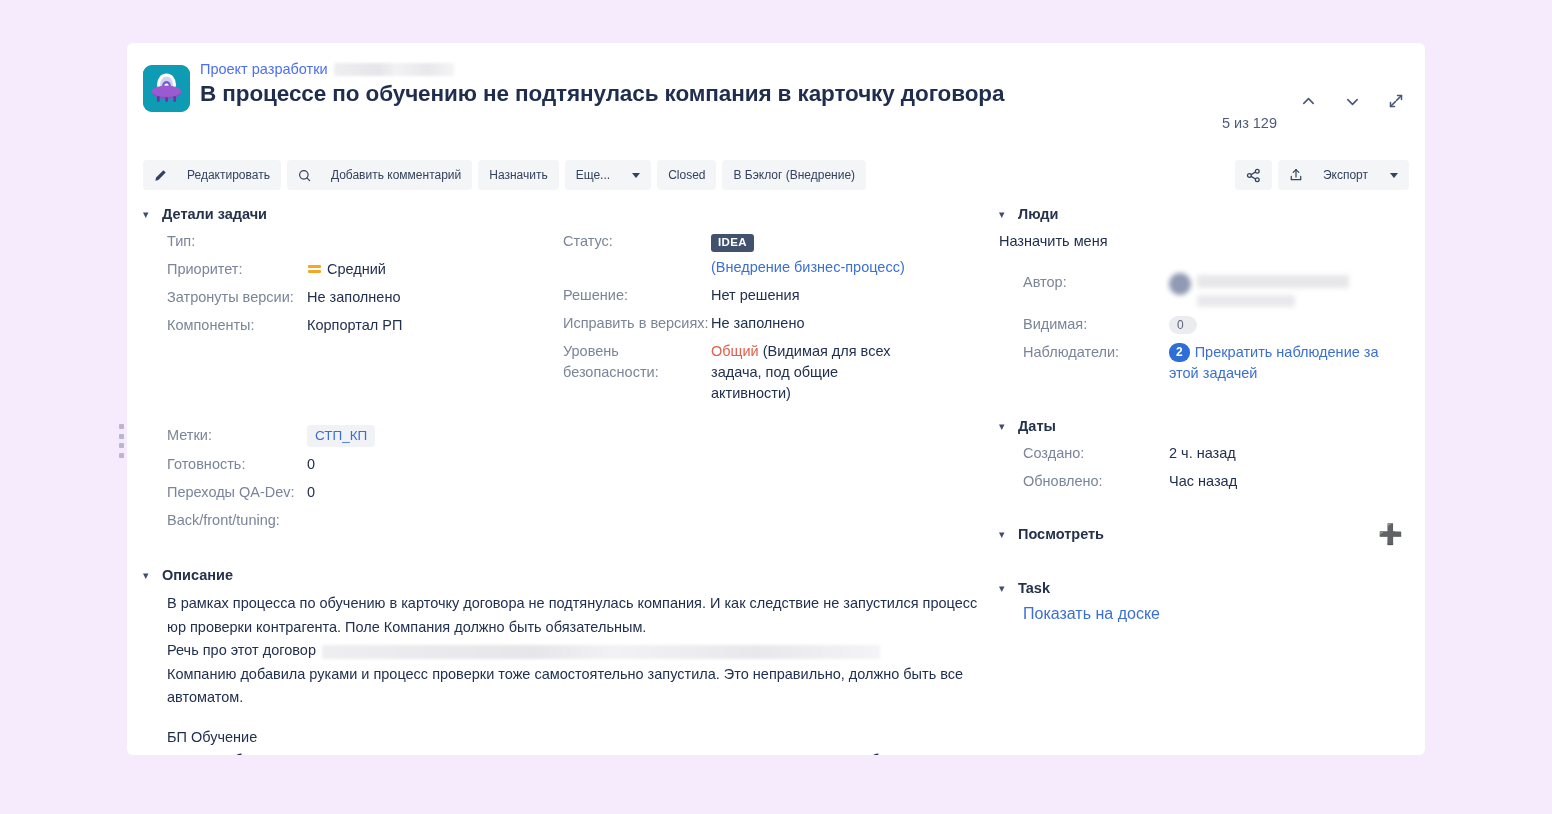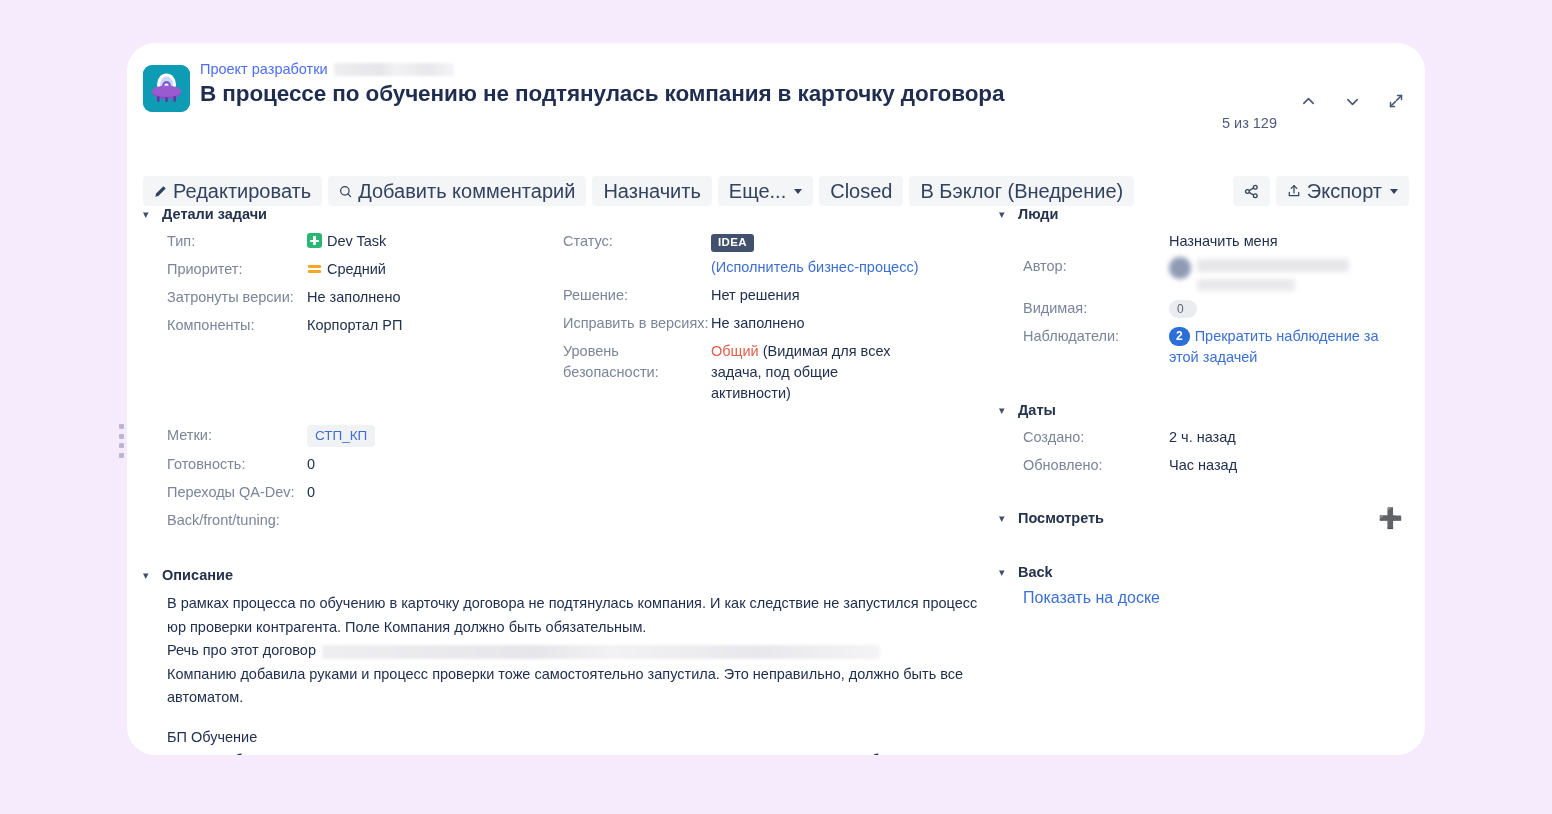--- a/index.html
+++ b/index.html
@@ -21,21 +21,21 @@
   }
 
   
   .card {
     position: absolute;
     left: 127px;
     top: 43px;
     width: 1298px;
     height: 712px;
     background: #ffffff;
-    border-radius: 28px;
+    border-radius: 6px;
     box-sizing: border-box;
     overflow: hidden;
   }
 
   
   .drag-handle {
     position: absolute;
     left: 118px;
     top: 424px;
     width: 7px;
@@ -154,28 +154,27 @@
     gap: 6px;
     align-items: center;
   }
   .btn {
     height: 30px;
     background: #f4f5f7;
     border: none;
     border-radius: 4px;
     padding: 0 11px;
     font-family: inherit;
-    font-size: 20px;
+    font-size: 12px;
     color: #33425e;
     display: flex;
     align-items: center;
-    gap: 6px;
+    gap: 20px;
     cursor: pointer;
     white-space: nowrap;
-    margin-top: 16px;
   }
   .btn svg { display: block; }
   .caret {
     width: 0; height: 0;
     border-left: 4px solid transparent;
     border-right: 4px solid transparent;
     border-top: 5px solid #33425e;
     margin-left: 2px;
   }
 
@@ -505,23 +504,20 @@
       <div class="sec-head">
         <span class="twisty">▾</span>
         <span>Детали задачи</span>
       </div>
 
       <div class="two-col">
 
         <div class="col-a">
           <div class="fld">
             <span class="lbl">Тип:</span>
-            <span class="val">
-              <span class="type-ico"></span><span>Dev Task</span>
-            </span>
           </div>
           <div class="fld">
             <span class="lbl">Приоритет:</span>
             <span class="val">
               <span class="prio-ico"></span><span>Средний</span>
             </span>
           </div>
           <div class="fld">
             <span class="lbl">Затронуты версии:</span>
             <span class="val">Не заполнено</span>
@@ -531,21 +527,21 @@
             <span class="val link">Корпортал РП</span>
           </div>
         </div>
 
         <div class="col-b">
           <div class="fld">
             <span class="lbl">Статус:</span>
             <span class="val">
               <span class="status-badge">IDEA</span>
               <div style="margin-top:5px;">
-                <span class="link">(Исполнитель бизнес-процесс)</span>
+                <span class="link">(Внедрение бизнес-процесс)</span>
               </div>
             </span>
           </div>
           <div class="fld" style="margin-top:4px;">
             <span class="lbl">Решение:</span>
             <span class="val">Нет решения</span>
           </div>
           <div class="fld">
             <span class="lbl">Исправить в версиях:</span>
             <span class="val">Не заполнено</span>
@@ -592,21 +588,21 @@
 
     <div class="body-right">
 
       <div class="sec-block">
         <div class="sec-head">
           <span class="twisty">▾</span>
           <span>Люди</span>
         </div>
 
 
-        <div class="fld col-r" style="margin-bottom:4px;">
+        <div class="fld col-r" style="margin-bottom:20px;flex-direction:column;">
           <span class="lbl"></span>
           <span class="val link">Назначить меня</span>
         </div>
 
         <div class="fld col-r" style="margin-bottom:0;">
           <span class="lbl">Автор:</span>
           <span class="val">
             <span class="person-redact" style="display:block;">
               <span class="av blue"></span>
               <span class="ln1"></span>
@@ -647,21 +643,21 @@
             <span class="twisty">▾</span>
             <span>Посмотреть</span>
           </span>
           <span class="plus-btn">➕</span>
         </div>
       </div>
 
       <div class="sec-block" style="margin-top:36px;">
         <div class="sec-head">
           <span class="twisty">▾</span>
-          <span>Back</span>
+          <span>Task</span>
         </div>
         <div style="padding-left:24px;">
           <span class="link">Показать на доске</span>
         </div>
       </div>
 
     </div>
   </div>
 </div>
 

